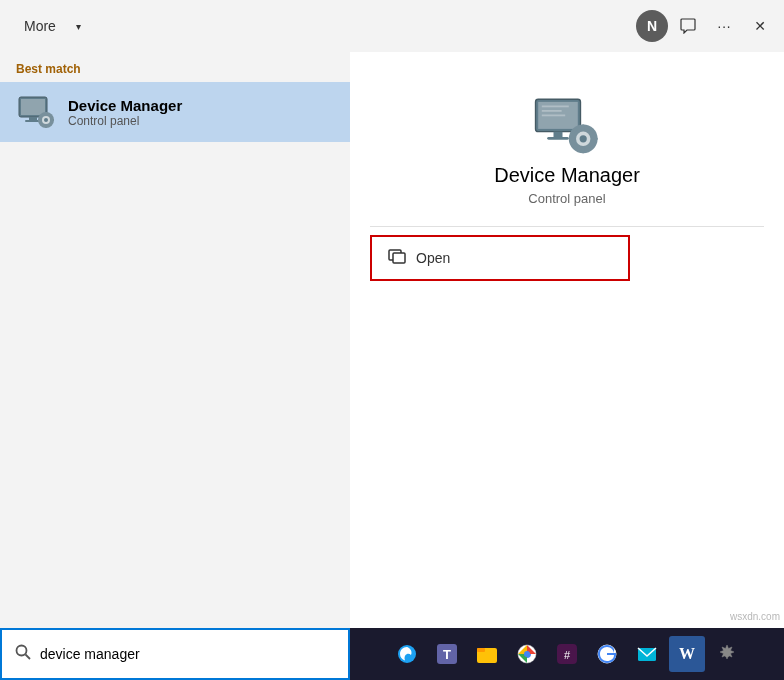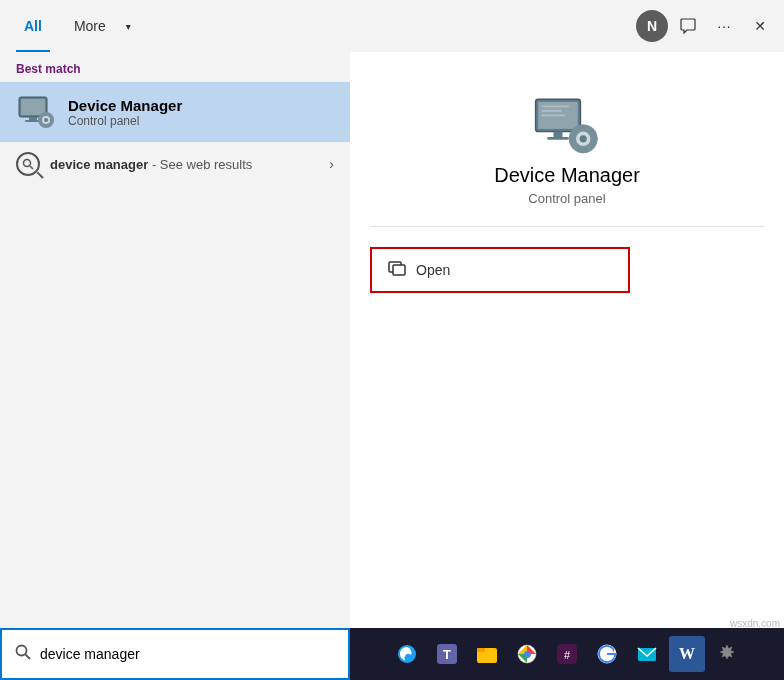--- a/index.html
+++ b/index.html
@@ -108,21 +108,21 @@
       width: 350px;
       background: #f3f3f3;
       display: flex;
       flex-direction: column;
       padding: 0;
     }
 
     .section-label {
       font-size: 12px;
       font-weight: 600;
-      color: #701a75;
+      color: #a16207;
       padding: 10px 16px 6px 16px;
     }
 
     
     .best-match-item {
       display: flex;
       align-items: center;
       padding: 10px 16px;
       background: #bdd5ee;
       cursor: pointer;
@@ -222,21 +222,21 @@
       margin-bottom: 4px;
     }
     .right-app-subtitle {
       font-size: 13px;
       color: #666;
     }
 
     
     .open-button-wrapper {
       width: 100%;
-      margin-top: 20px;
+      margin-top: 8px;
     }
     .open-button {
       display: flex;
       align-items: center;
       gap: 10px;
       padding: 10px 16px;
       border: 2px solid #cc0000;
       background: white;
       cursor: pointer;
       width: 260px;
@@ -301,36 +301,33 @@
     }
 
     
     .dm-icon-svg {
       width: 72px;
       height: 72px;
     }
 
     .watermark {
       position: absolute;
-      bottom: 51px;
+      bottom: 58px;
       right: 4px;
       font-size: 10px;
       color: #999;
       opacity: 0.7;
     }
   </style>
 </head>
 <body>
 
 <div class="search-panel">
 
   <div class="top-tabs">
-    <div class="top-tab active">
-      <span>All</span>
-    </div>
     <div class="top-tab top-tab-more">
       <span>More</span>
       <span class="chevron-small">▾</span>
     </div>
 
     <div class="header-controls">
       <div class="avatar-circle">
         <span>N</span>
       </div>
       <div class="header-icon-btn">
@@ -369,32 +366,20 @@
             <rect x="22" y="27" width="4" height="2" fill="#78909C"></rect>
             <rect x="34" y="27" width="4" height="2" fill="#78909C"></rect>
           </svg>
         </div>
         <div class="best-match-text">
           <div class="best-match-title">Device Manager</div>
           <div class="best-match-subtitle">Control panel</div>
         </div>
       </div>
 
-      <div class="web-search-item">
-        <div class="search-icon-circle">
-          <svg width="12" height="12" viewBox="0 0 12 12">
-            <circle cx="5" cy="5" r="3.5" stroke="#555" stroke-width="1.5" fill="none"></circle>
-            <line x1="8" y1="8" x2="11" y2="11" stroke="#555" stroke-width="1.5"></line>
-          </svg>
-        </div>
-        <div class="web-search-text">
-          <span class="query">device manager</span><span class="suffix"> - See web results</span>
-        </div>
-        <div class="chevron-right">›</div>
-      </div>
 
     </div>
 
     <div class="right-col">
       <div class="right-detail-header">
 
         <svg class="dm-icon-svg" viewBox="0 0 80 80">
           <rect x="5" y="8" width="50" height="36" rx="3" fill="#607D8B" stroke="#455A64" stroke-width="1.5"></rect>
           <rect x="8" y="11" width="44" height="30" fill="#90A4AE"></rect>
 

